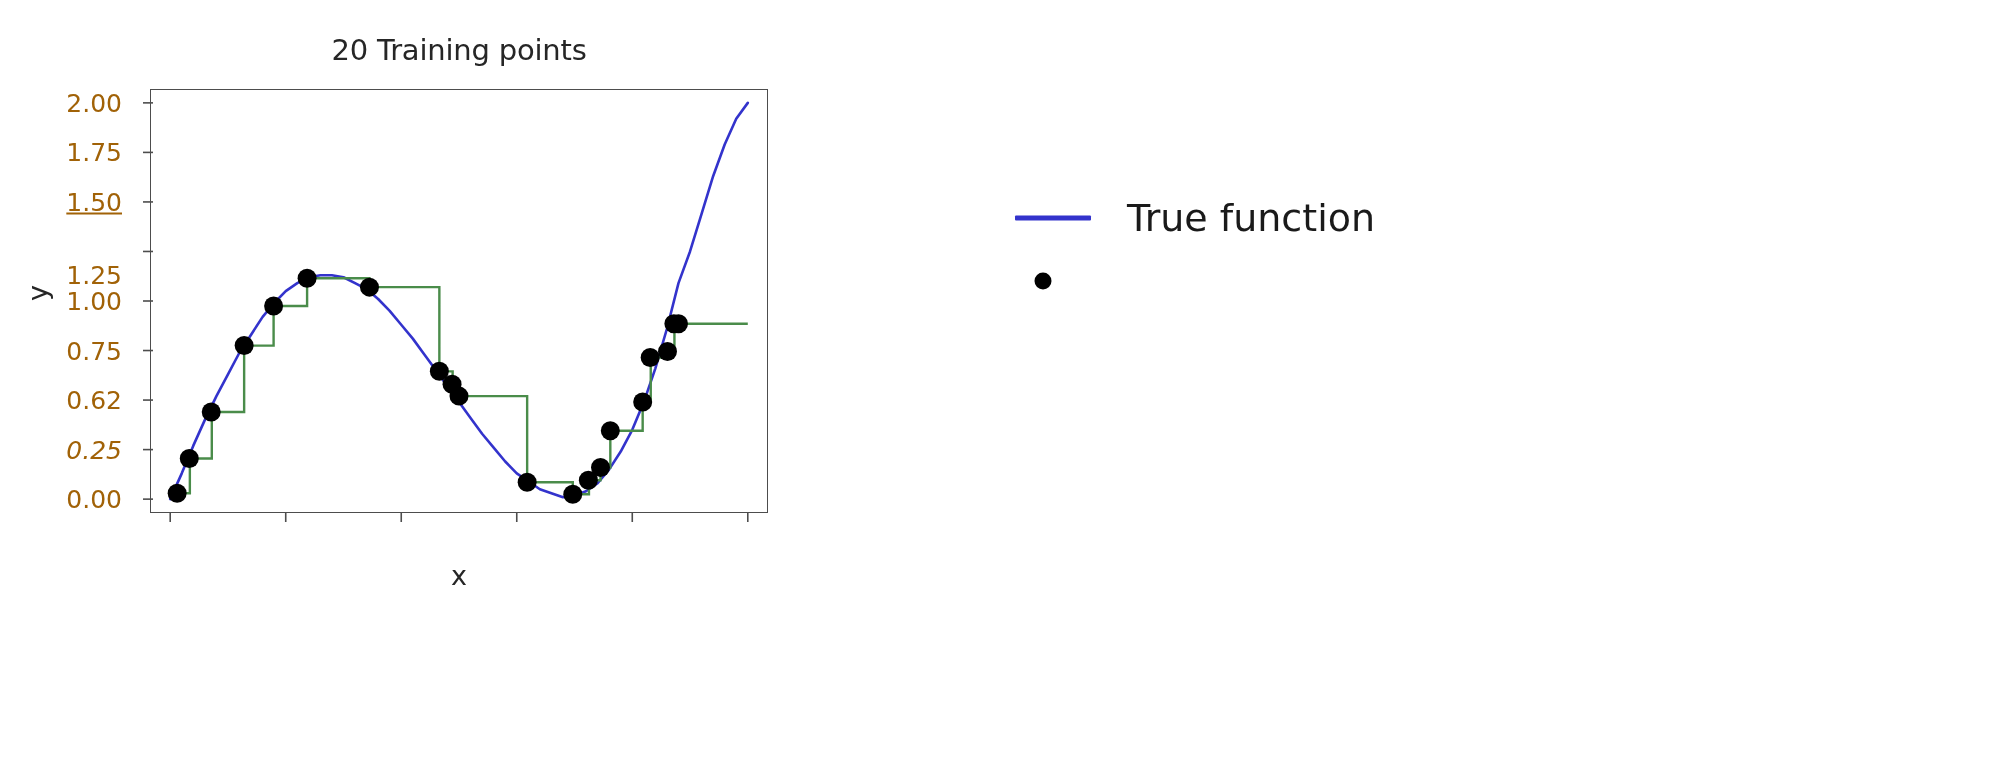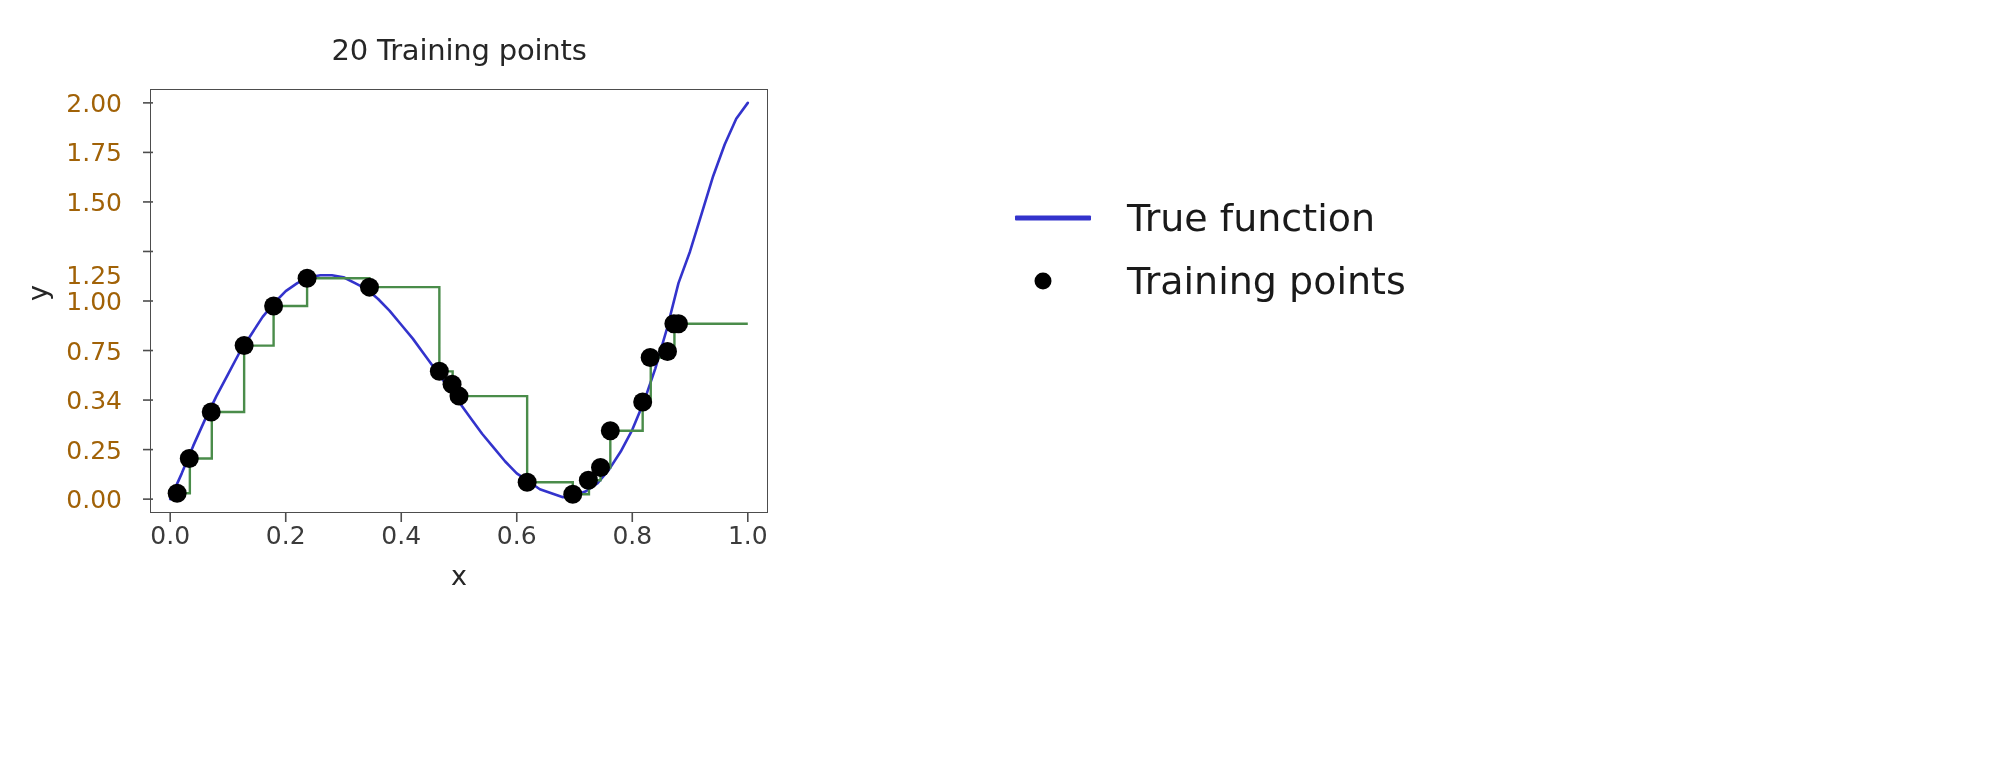--- a/index.html
+++ b/index.html
@@ -180,38 +180,30 @@
         <circle cx="492.67" cy="313.05" r="9.5" fill="#000000"></circle>
         <circle cx="500.18" cy="268.47" r="9.5" fill="#000000"></circle>
         <circle cx="517.50" cy="262.52" r="9.5" fill="#000000"></circle>
         <circle cx="523.86" cy="234.79" r="9.5" fill="#000000"></circle>
         <circle cx="528.48" cy="234.79" r="9.5" fill="#000000"></circle>
       </g>
   </svg>
 
   <div class="ytick-wrap" style="top:89px;">
     <div class="ytick-label" style="top: 410.131px;">0.00</div>
-    <div class="ytick-label" style="top: 360.598px;">0.25</div>
-    <div class="ytick-label" style="top: 311.065px;">0.34</div>
+    <div class="ytick-label" style="top: 360.598px; font-style: italic;">0.25</div>
+    <div class="ytick-label" style="top: 311.065px;">0.62</div>
     <div class="ytick-label" style="top: 261.533px;">0.75</div>
     <div class="ytick-label" style="top: 212px;">1.00</div>
     <div class="ytick-label" style="top: 162.467px; margin-top: 24px;">1.25</div>
-    <div class="ytick-label" style="top: 112.935px;">1.50</div>
+    <div class="ytick-label" style="top: 112.935px; text-decoration: underline;">1.50</div>
     <div class="ytick-label" style="top: 63.4019px;">1.75</div>
     <div class="ytick-label" style="top: 13.8692px;">2.00</div>
   </div>
 
-  <div class="xtick-wrap">
-    <div class="xtick-label" style="left: 20.215px;">0.0</div>
-    <div class="xtick-label" style="left: 135.729px;">0.2</div>
-    <div class="xtick-label" style="left: 251.243px;">0.4</div>
-    <div class="xtick-label" style="left: 366.757px;">0.6</div>
-    <div class="xtick-label" style="left: 482.271px;">0.8</div>
-    <div class="xtick-label" style="left: 597.785px;">1.0</div>
-  </div>
 
   <svg style="position:absolute;left:130px;top:84px;width:24px;height:434px;" viewBox="0 0 24 434">
     <g id="ytickmarks" stroke="#4d4d4d" stroke-width="1.6">
         <line x1="13" x2="23" y1="415.13084112149534" y2="415.13084112149534"></line>
         <line x1="13" x2="23" y1="365.5981308411215" y2="365.5981308411215"></line>
         <line x1="13" x2="23" y1="316.0654205607476" y2="316.0654205607476"></line>
         <line x1="13" x2="23" y1="266.53271028037375" y2="266.53271028037375"></line>
         <line x1="13" x2="23" y1="216.99999999999994" y2="216.99999999999994"></line>
         <line x1="13" x2="23" y1="167.46728971962614" y2="167.46728971962614"></line>
         <line x1="13" x2="23" y1="117.93457943925227" y2="117.93457943925227"></line>
@@ -237,17 +229,16 @@
     <div class="legend-row">
       <span class="legend-key">
         <span class="legend-line" id="legend-line-0" style="background: rgb(51, 51, 204);"></span>
       </span>
       <span class="legend-label">True function</span>
     </div>
     <div class="legend-row">
       <span class="legend-key">
         <span class="legend-dot" style="background: rgb(0, 0, 0);"></span>
       </span>
-      <span class="legend-label">Training points</span>
     </div>
   </div>
 
 </div>
 
 </body></html>

